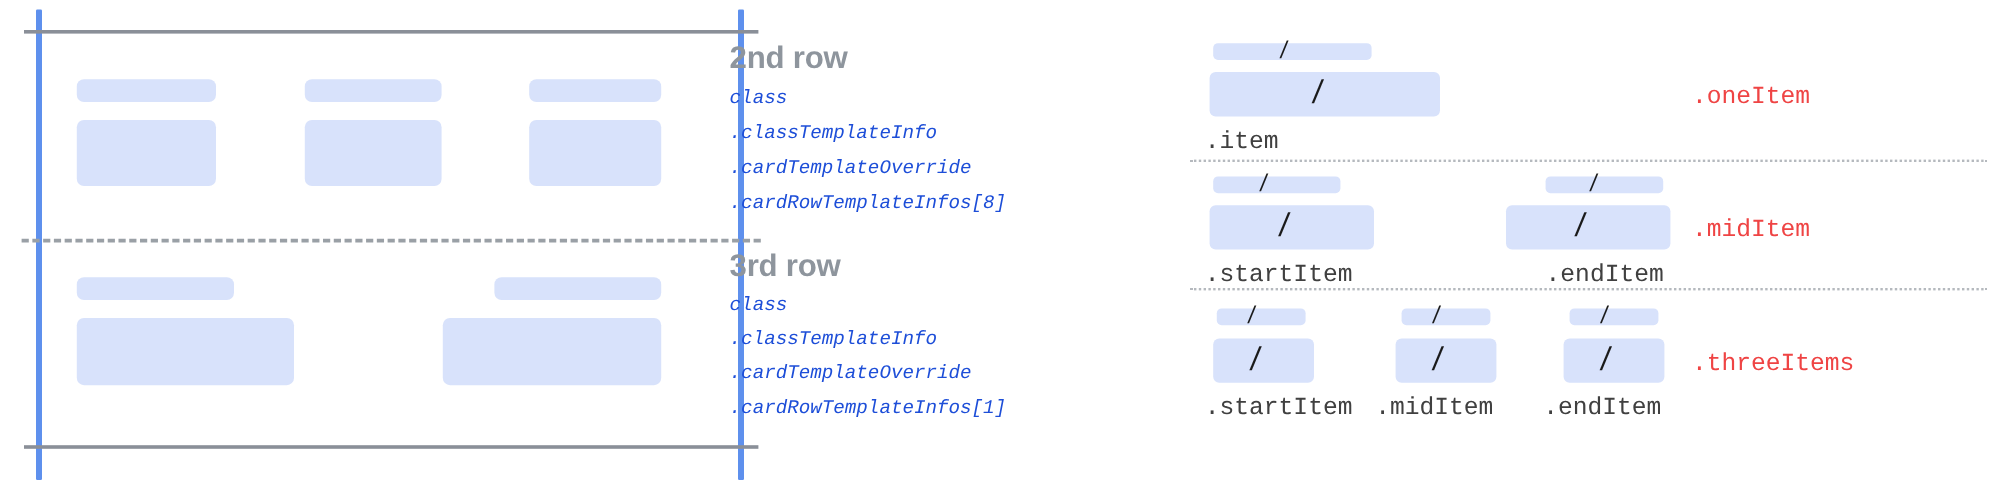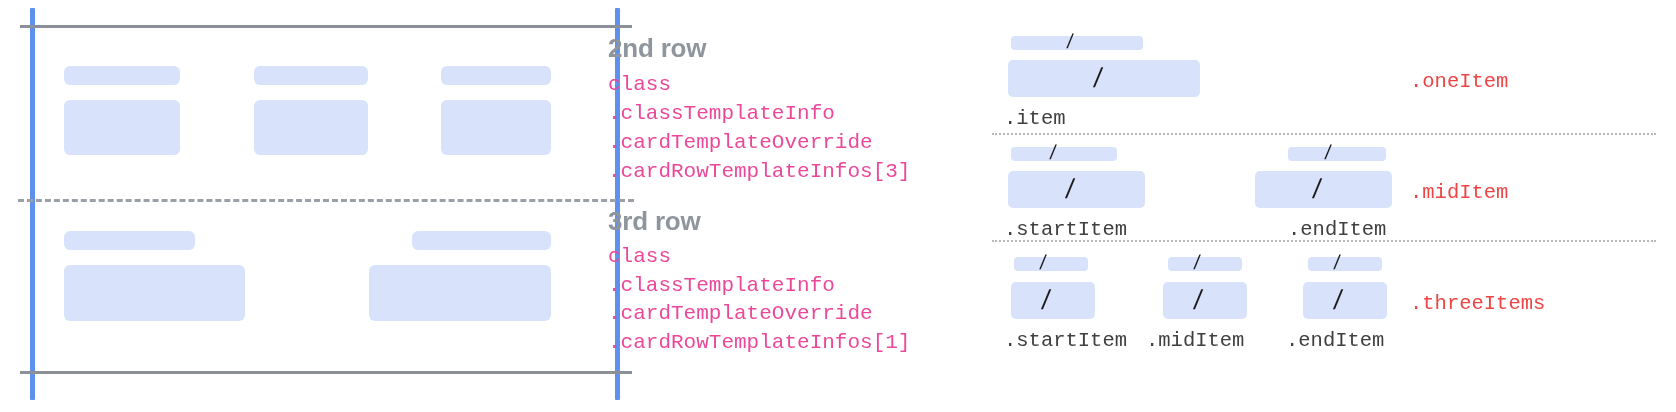--- a/index.html
+++ b/index.html
@@ -13,21 +13,21 @@
   .hline{position:absolute;height:3px;background:#8a8f98;}
   .dashline{position:absolute;height:0;border-top:3px dashed #9aa0a6;}
 
   .ph{position:absolute;background:#d8e2fb;border-radius:6px;}
 
   
   .textcol{position:absolute;left:606px;top:0;width:380px;height:412px;}
   .rowhead{position:absolute;font-family:"Liberation Sans",sans-serif;
            font-weight:bold;font-size:26px;color:#8e959d;letter-spacing:-0.2px;}
   .codeline{position:absolute;font-family:"Liberation Mono",monospace;
-            font-size:21px;color:#ec4899;white-space:pre;letter-spacing:0px;}
+            font-size:16px;color:#1d4ed8;white-space:pre;letter-spacing:0px;font-style:italic;}
 
   
   .dotline{position:absolute;height:0;border-top:2px dotted #b5b9be;}
   .ibar{position:absolute;background:#d8e2fb;border-radius:4px;}
   .ibox{position:absolute;background:#d8e2fb;border-radius:5px;}
   .slash{position:absolute;font-family:"Liberation Serif",serif;
          font-size:30px;font-weight:bold;color:#1a1a1a;line-height:1;
          transform:skewX(-4deg);}
   .slash.sm{font-size:22px;}
   .ilabel{position:absolute;font-family:"Liberation Mono",monospace;
@@ -70,21 +70,21 @@
     </div>
   </div>
 
   <div class="textcol">
 
     <div>
       <div class="rowhead" style="left:2px;top:33px;">2nd row</div>
       <div class="codeline" style="left:2px;top:73px;">class</div>
       <div class="codeline" style="left:2px;top:102px;">.classTemplateInfo</div>
       <div class="codeline" style="left:2px;top:131px;">.cardTemplateOverride</div>
-      <div class="codeline" style="left:2px;top:160px;">.cardRowTemplateInfos[3]</div>
+      <div class="codeline" style="left:2px;top:160px;">.cardRowTemplateInfos[8]</div>
     </div>
 
     <div>
       <div class="rowhead" style="left:2px;top:206px;">3rd row</div>
       <div class="codeline" style="left:2px;top:245px;">class</div>
       <div class="codeline" style="left:2px;top:274px;">.classTemplateInfo</div>
       <div class="codeline" style="left:2px;top:302px;">.cardTemplateOverride</div>
       <div class="codeline" style="left:2px;top:331px;">.cardRowTemplateInfos[1]</div>
     </div>
   </div>

